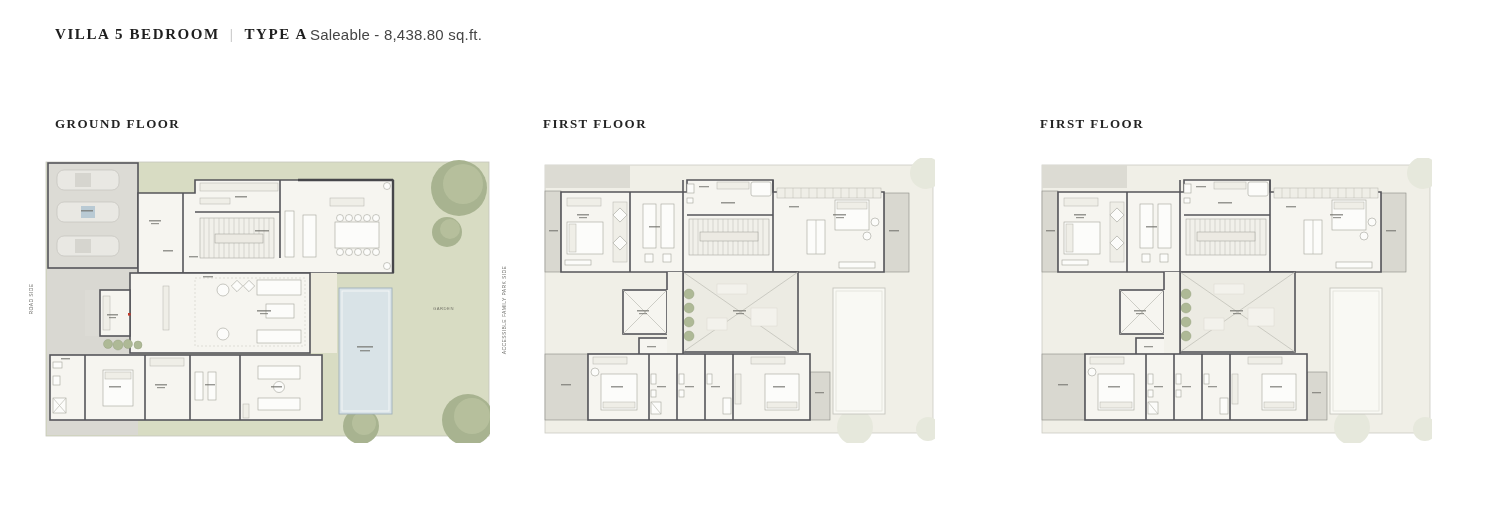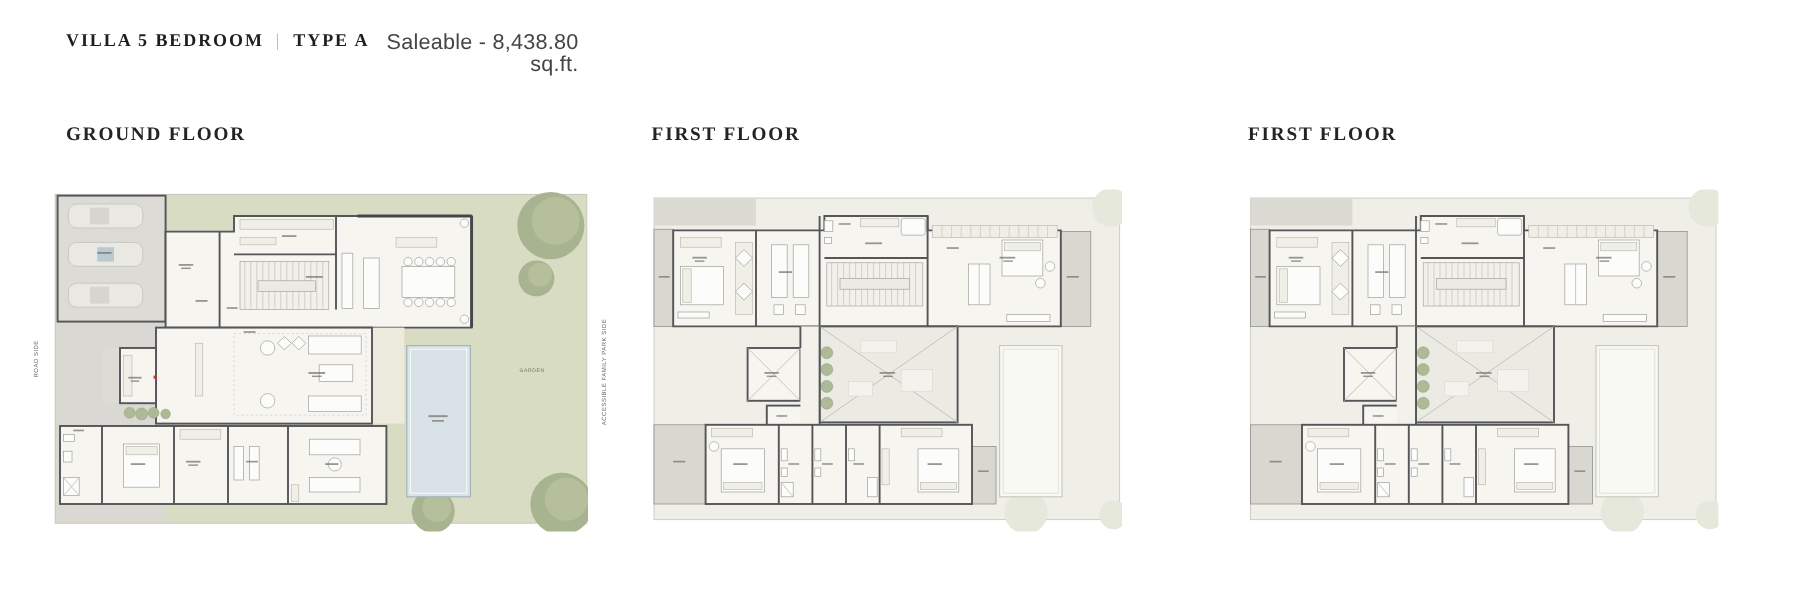--- a/index.html
+++ b/index.html
@@ -3,23 +3,23 @@
 <meta charset="utf-8">
 <style>
   html,body{margin:0;padding:0;background:#ffffff;}
   .canvas{position:relative;width:1500px;height:511px;background:#ffffff;overflow:hidden;
           font-family:"Liberation Sans",sans-serif;padding-left:13px;}
   .brand-title{position:absolute;left:55px;top:26px;
      font-family:"Liberation Serif",serif;font-weight:700;font-size:15px;
      letter-spacing:1.6px;color:#1e1e1e;white-space:nowrap;}
   .brand-title .divider{color:#b5b5b5;font-weight:400;margin:0 10px;}
   .saleable{position:absolute;left:300px;top:26px;width:182px;text-align:right;
-     font-size:18px;line-height:18px;color:#454545;letter-spacing:0.2px;}
-  .floor-label{position:absolute;top:104px;
-     font-family:"Liberation Serif",serif;font-weight:700;font-size:16px;
+     font-size:15px;line-height:18px;color:#454545;letter-spacing:0.2px;}
+  .floor-label{position:absolute;top:116px;
+     font-family:"Liberation Serif",serif;font-weight:700;font-size:13px;
      letter-spacing:1.5px;color:#242424;white-space:nowrap;}
   .plan{position:absolute;top:158px;}
   .vlabel{position:absolute;font-size:5px;color:#6a6a66;letter-spacing:0.4px;
      white-space:nowrap;transform:rotate(-90deg);transform-origin:center;}
   
   .wall{fill:none;stroke:#55555a;stroke-width:1.6;}
   .wallD{fill:none;stroke:#46464a;stroke-width:2.4;}
   .wallF{fill:#f6f5f0;stroke:#55555a;stroke-width:1.6;}
   .furn{fill:#fcfcfa;stroke:#a3a39b;stroke-width:0.6;}
   .furnL{fill:#efeee7;stroke:#b3b3aa;stroke-width:0.5;}

